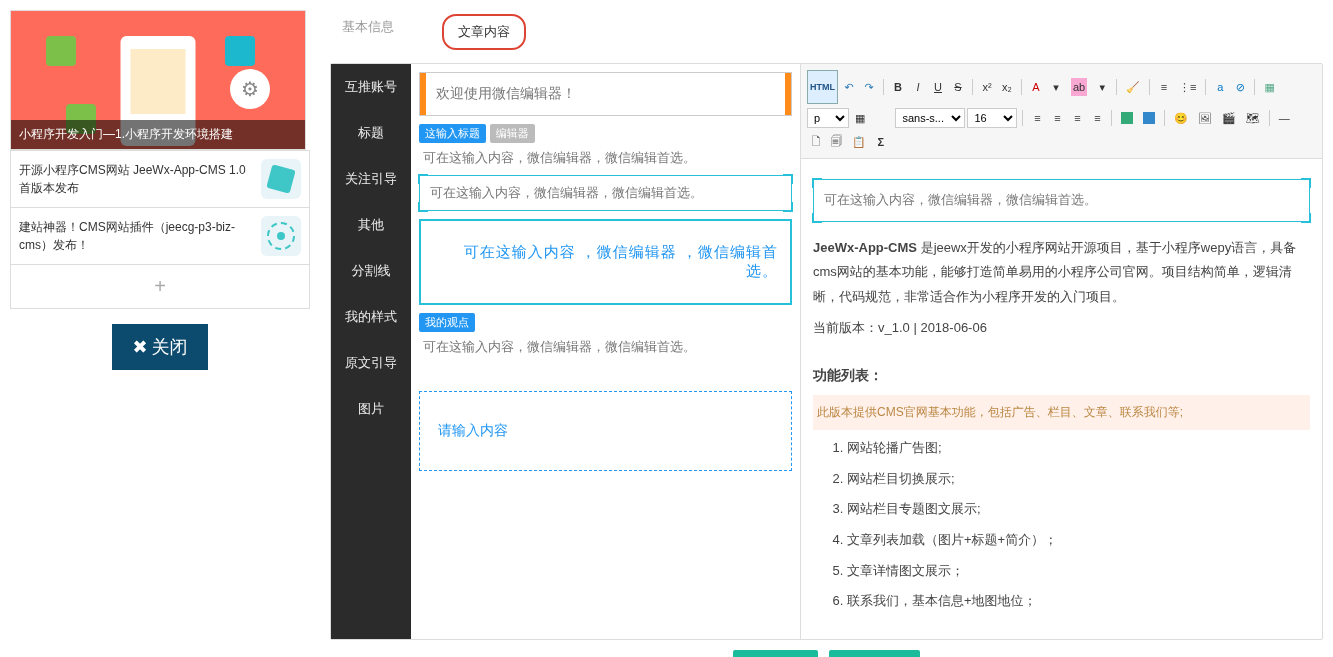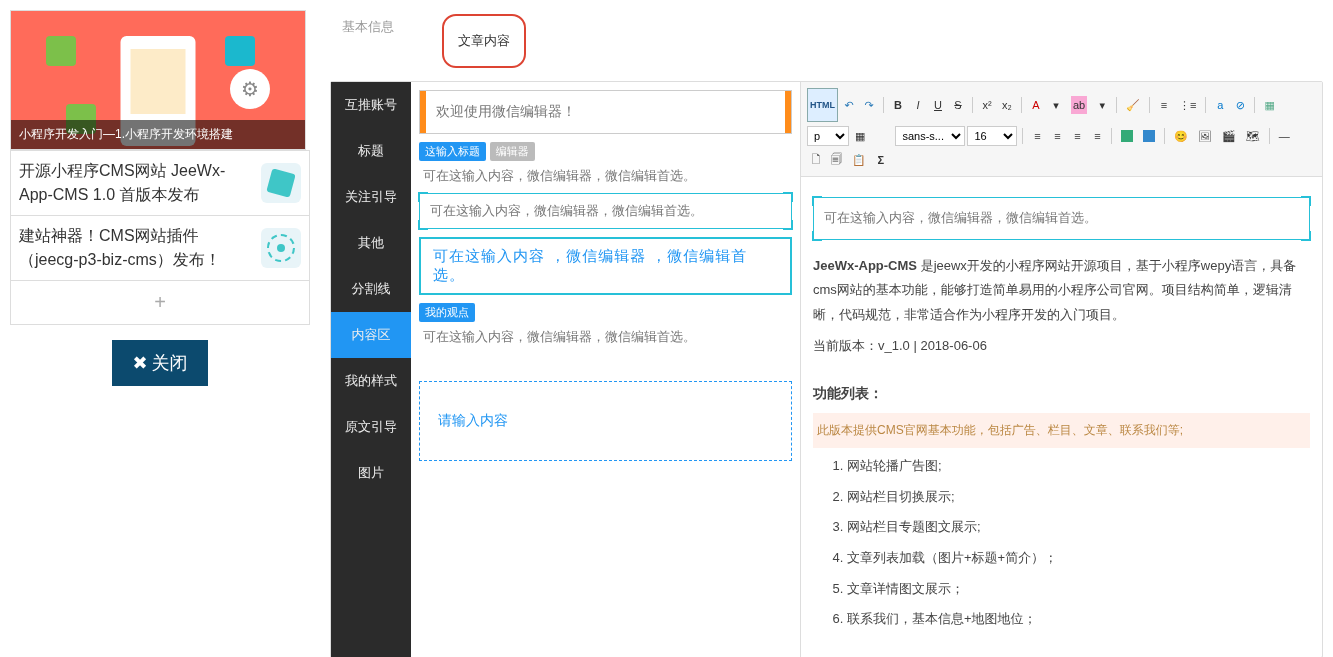--- a/index.html
+++ b/index.html
@@ -12,36 +12,36 @@
 .hero-icons { position: absolute; top: 25px; left: 35px; width: 30px; height: 30px; background: #7cc04a; border-radius: 4px; }
 .hero-cart { position: absolute; bottom: 15px; left: 55px; width: 30px; height: 30px; background: #7cc04a; border-radius: 4px; }
 .hero-blue1 { position: absolute; top: 25px; right: 50px; width: 30px; height: 30px; background: #1bb8ce; border-radius: 4px; }
 .hero-gear { position: absolute; bottom: 40px; right: 35px; width: 40px; height: 40px; background: #fff; border-radius: 50%; display:flex;align-items:center;justify-content:center;color:#888;font-size:20px;}
 .hero-phone { position: absolute; top: 25px; left: 50%; transform: translateX(-50%); width: 75px; height: 110px; background: #fff; border-radius: 6px; display:flex;flex-direction:column;align-items:center;padding:8px;}
 .hero-phone-inner{width:55px;height:65px;background:#fdebc8;margin-top:5px;}
 .hero-caption { position: absolute; bottom: 0; left: 0; right: 0; background: rgba(0,0,0,0.55); color: #fff; padding: 6px 8px; font-size: 12px; }
 
 .list-card { border: 1px solid #ddd; padding: 8px; display: flex; align-items: center; justify-content: space-between; }
 .list-card + .list-card { border-top: none; }
-.list-card-text { font-size: 16px; line-height: 1.5; flex: 1; }
+.list-card-text { font-size: 12px; line-height: 1.5; flex: 1; }
 .list-card-icon { width: 40px; height: 40px; background: #e8f4f8; border-radius: 6px; margin-left: 8px; display:flex;align-items:center;justify-content:center;}
 .icon3d{width:24px;height:24px;background:#3fc6c7;border-radius:3px;transform:rotate(15deg);}
 .iconnet{width:28px;height:28px;border:2px dashed #3fc6c7;border-radius:50%;position:relative;}
 .iconnet::before{content:"";position:absolute;top:50%;left:50%;width:8px;height:8px;background:#3fc6c7;border-radius:50%;transform:translate(-50%,-50%);}
 
 .add-row { border: 1px solid #ddd; border-top: none; padding: 10px; text-align: center; color: #aaa; font-size: 20px; cursor: pointer; }
 
 .close-btn { display: block; margin: 15px auto 0; background: #0c4a6e; color: #fff; border: none; padding: 11px 20px; font-size: 18px; cursor: pointer; }
 .close-btn .x { margin-right: 4px; }
 
 
 .main-area { flex: 1; }
 .tabs { display: flex; gap: 46px; padding: 4px 10px; border-bottom: 1px solid transparent; }
 .tab { color: #999; padding: 4px 2px; cursor: pointer; font-size: 13px; }
-.tab.active { color: #333; border: 2px solid #d43; border-radius: 14px; padding: 16px 14px; }
+.tab.active { color: #333; border: 2px solid #d43; border-radius: 14px; padding: 7px 14px; }
 
 .editor-wrap { display: flex; border: 1px solid #ddd; border-radius: 2px; margin-top: 8px; background:#fff;}
 .component-list { width: 80px; background: #2b2b2b; }
 .component-item { color: #eee; font-size: 13px; text-align: center; padding: 14px 0; cursor: pointer; }
 .component-item.active { background: #2196f3; }
 
 .preview-pane { flex: 1; padding: 0; border-right: 1px solid #ddd; max-width:390px;}
 .welcome-block { display: flex; align-items: center; border: 1px solid #ccc; margin: 8px; height: 44px; }
 .welcome-block .bar { width: 6px; background: #ff8c1a; height: 100%; }
 .welcome-block .barright{width:6px;background:#ff8c1a;height:100%;margin-left:auto;}
@@ -53,21 +53,21 @@
 .content-line { color: #777; font-size: 13px; margin-top: 6px; padding-left:4px;}
 
 .framed { border: 2px solid #26c0d8; margin: 8px; padding: 8px 10px; position: relative; }
 .framed .corner { position: absolute; width: 10px; height: 10px; border: 2px solid #26c0d8; }
 .framed .tl { top: -2px; left: -2px; border-right: none; border-bottom: none; }
 .framed .tr { top: -2px; right: -2px; border-left: none; border-bottom: none; }
 .framed .bl { bottom: -2px; left: -2px; border-right: none; border-top: none; }
 .framed .br { bottom: -2px; right: -2px; border-left: none; border-top: none; }
 .framed.thin{border-width:1px;}
 .framed .txt{color:#777;font-size:13px;}
-.framed.big{padding:8px 12px;}
+.framed.big{padding:22px 12px;text-align:right;}
 .framed.big .txt{color:#2196f3;font-size:15px;letter-spacing:1px;}
 
 .dashed-block { border: 1px dashed #2196f3; margin: 35px 8px 8px; padding: 30px 18px; color: #2196f3; font-size: 14px; }
 
 .viewpoint-block{margin:8px;}
 
 
 .rich-pane { flex: 1; }
 .toolbar { background: #f6f6f6; border-bottom: 1px solid #ddd; padding: 4px; }
 .tool-row { display: flex; align-items: center; flex-wrap: wrap; gap: 2px; padding: 2px; }
@@ -133,21 +133,20 @@
     </div>
 
     <div class="editor-wrap">
 
       <div class="component-list">
         <div class="component-item">互推账号</div>
         <div class="component-item">标题</div>
         <div class="component-item">关注引导</div>
         <div class="component-item">其他</div>
         <div class="component-item">分割线</div>
-        <div class="component-item active">内容区</div>
         <div class="component-item">我的样式</div>
         <div class="component-item">原文引导</div>
         <div class="component-item">图片</div>
       </div>
 
       <div class="preview-pane">
         <div class="welcome-block">
           <div class="bar"></div>
           <div class="txt">欢迎使用微信编辑器！</div>
           <div class="barright"></div>

